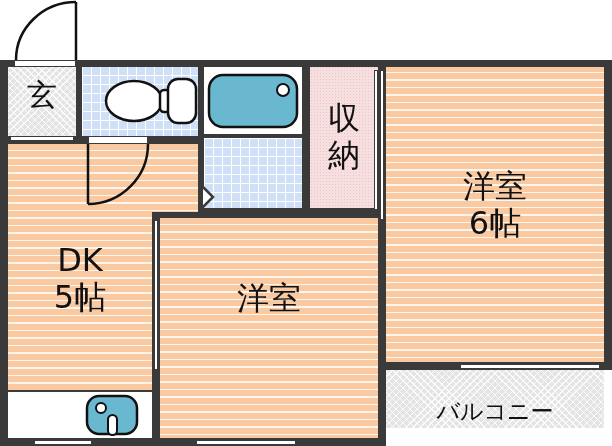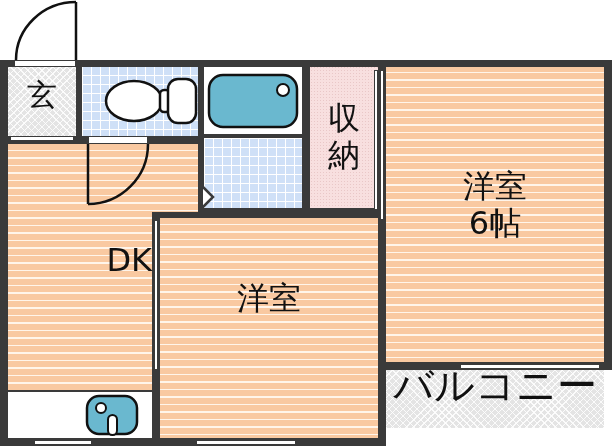--- a/index.html
+++ b/index.html
@@ -89,21 +89,22 @@
 <div class="label" style="left:310px;top:100px;width:68px;font-size:32px;">
   <div>収</div>
   <div>納</div>
 </div>
 
 <div class="label" style="left:386px;top:168px;width:218px;font-size:32px;">
   <div>洋室</div>
   <div>6帖</div>
 </div>
 
-<div class="label" style="left:8px;top:242px;width:144px;font-size:32px;text-align:right;">
+<div class="label" style="left:8px;top:242px;width:144px;font-size:32px;">
   <div>DK</div>
+  <div>5帖</div>
 </div>
 
 <div class="label" style="left:160px;top:280px;width:218px;font-size:32px;">
   <div>洋室</div>
 </div>
 
-<div class="label" style="left:386px;top:362px;width:218px;font-size:40px;">バルコニー</div>
+<div class="label" style="left:386px;top:398px;width:218px;font-size:23px;">バルコニー</div>
 
 </body></html>

